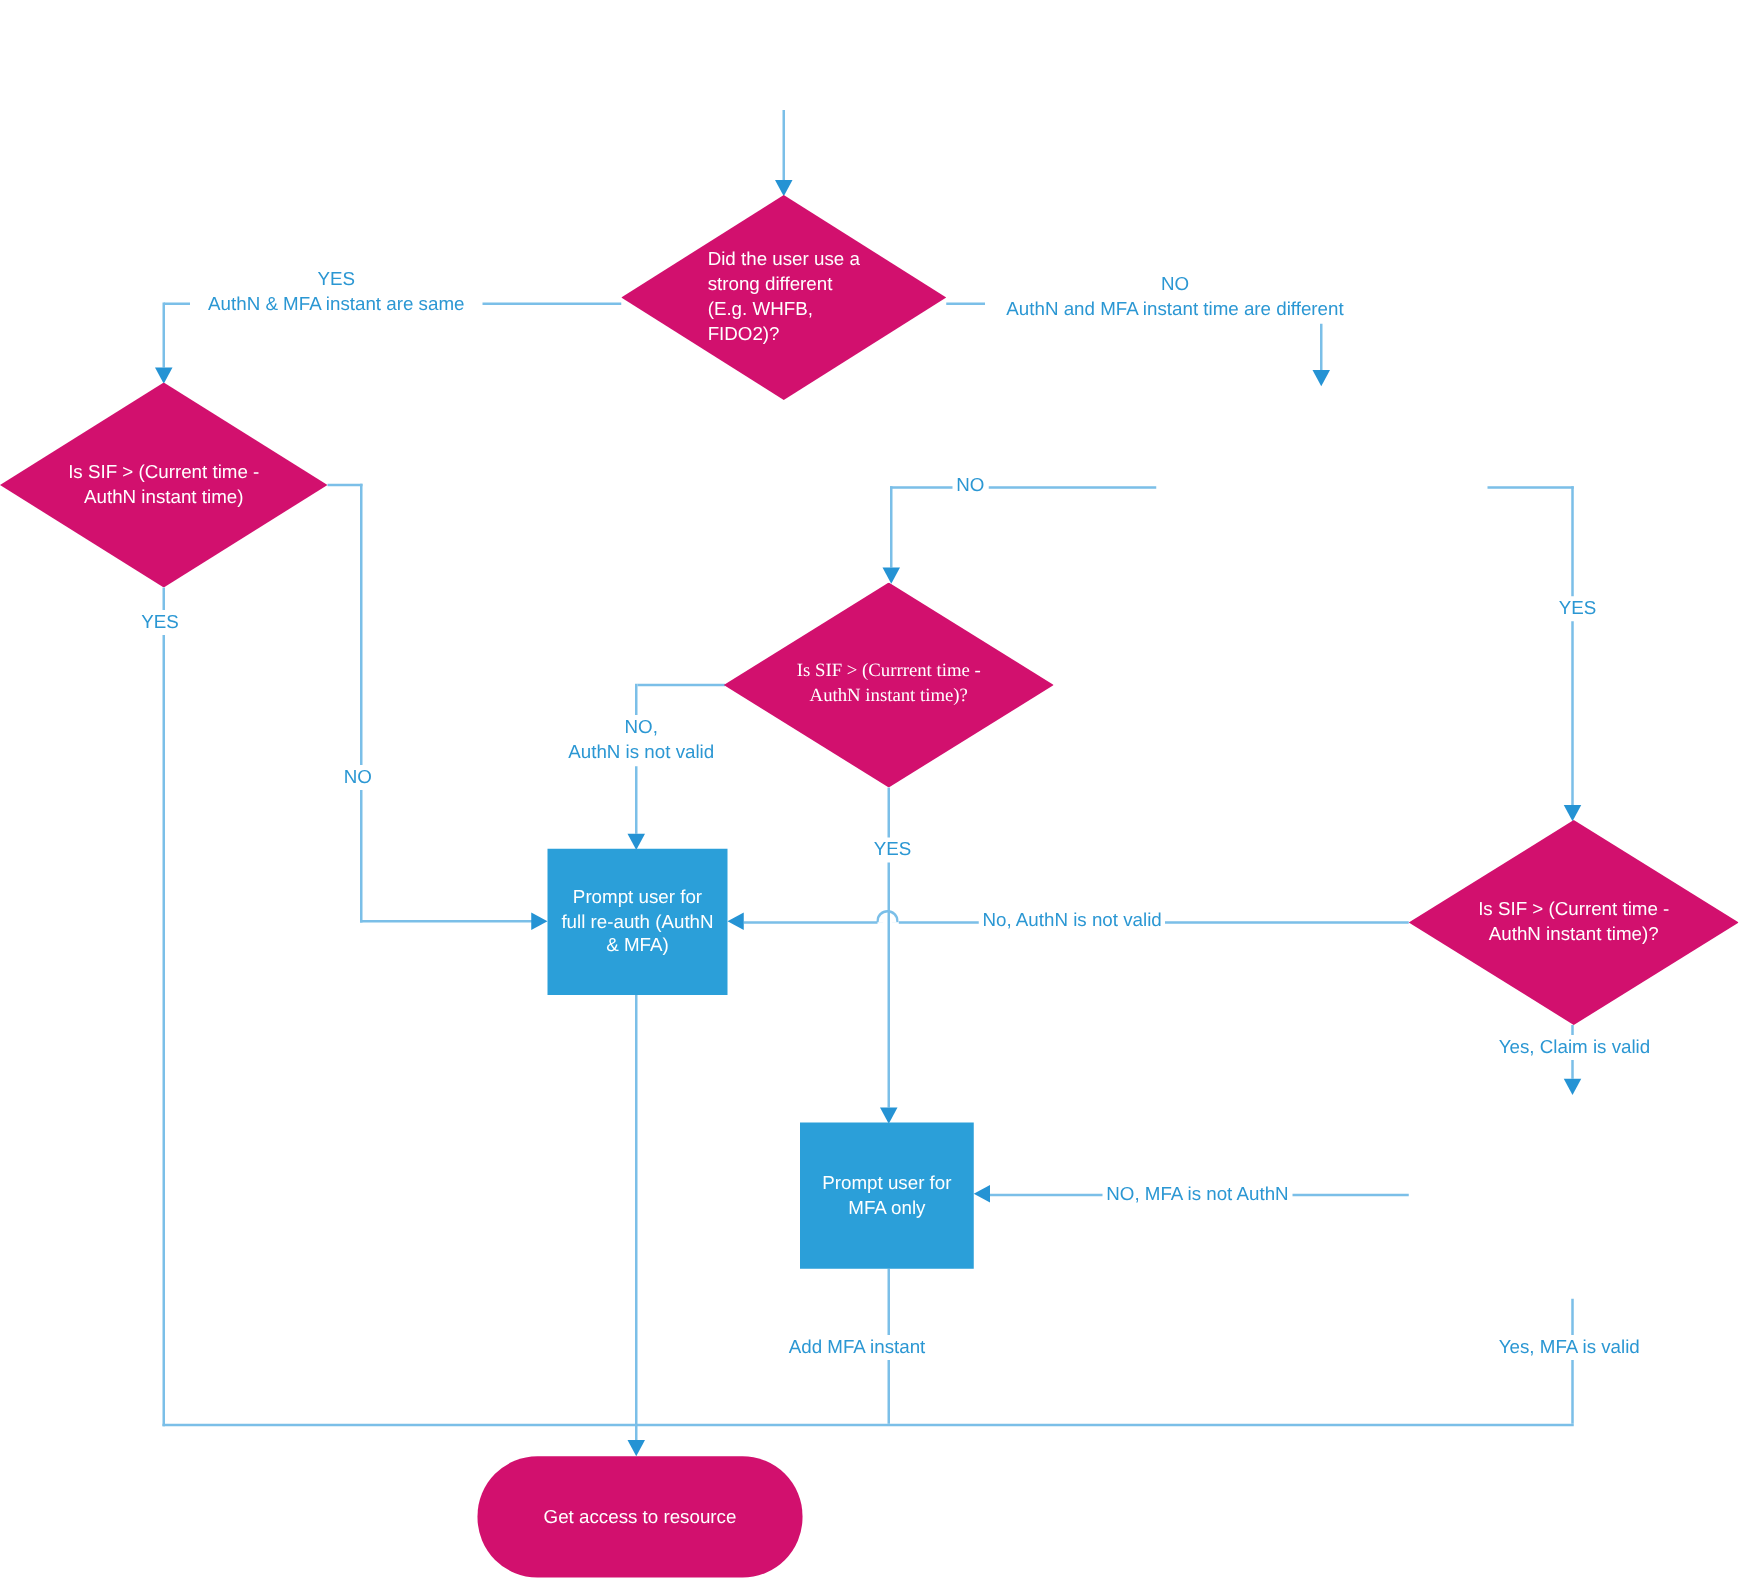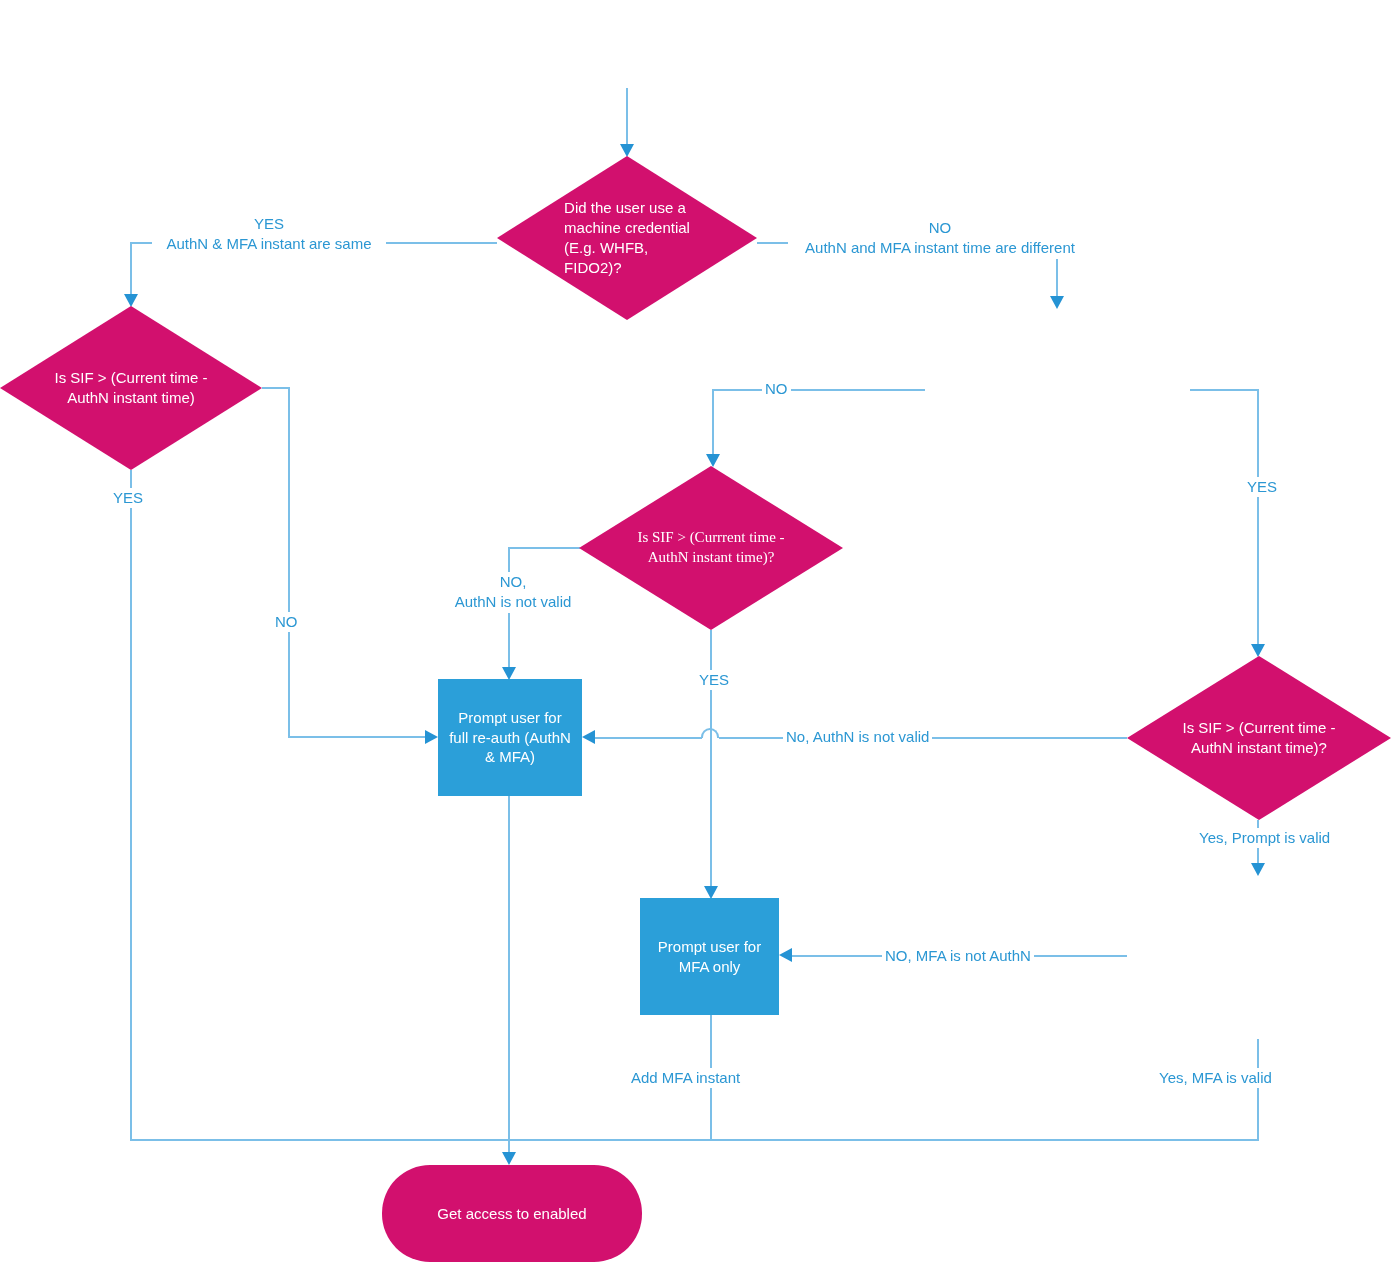--- a/index.html
+++ b/index.html
@@ -95,28 +95,28 @@
   <div class="elabel" style="left:788px;top:218px;width:298px;">NO
 AuthN and MFA instant time are different</div>
   <div class="elabel" style="left:762px;top:379px;">NO</div>
   <div class="elabel" style="left:1244px;top:477px;">YES</div>
   <div class="elabel" style="left:110px;top:488px;">YES</div>
   <div class="elabel" style="left:272px;top:612px;">NO</div>
   <div class="elabel" style="left:442px;top:572px;width:136px;">NO,
 AuthN is not valid</div>
   <div class="elabel" style="left:696px;top:670px;">YES</div>
   <div class="elabel" style="left:783px;top:727px;">No, AuthN is not valid</div>
-  <div class="elabel" style="left:1196px;top:828px;">Yes, Prompt is valid</div>
+  <div class="elabel" style="left:1196px;top:828px;">Yes, Claim is valid</div>
   <div class="elabel" style="left:882px;top:946px;">NO, MFA is not AuthN</div>
-  <div class="elabel" style="left:1156px;top:1068px;">Yes, MFA is valid</div>
+  <div class="elabel" style="left:1196px;top:1068px;">Yes, MFA is valid</div>
   <div class="elabel" style="left:628px;top:1068px;">Add MFA instant</div>
 
 
   <div class="node diamond" style="left:497px;top:156px;width:260px;height:164px;"><div class="left-text">Did the user use a
-machine credential
+strong different
 (E.g. WHFB,
 FIDO2)?</div></div>
 
   <div class="node diamond" style="left:0px;top:306px;width:262px;height:164px;">Is SIF &gt; (Current time -
 AuthN instant time)</div>
 
 
   <div class="node diamond" style="left:579px;top:466px;width:264px;height:164px;font-family:Liberation Serif, serif;">Is SIF &gt; (Currrent time -
 AuthN instant time)?</div>
 
@@ -124,15 +124,15 @@
 full re-auth (AuthN
 &amp; MFA)</div>
 
   <div class="node diamond" style="left:1127px;top:656px;width:264px;height:164px;">Is SIF &gt; (Current time -
 AuthN instant time)?</div>
 
 
   <div class="node rect" style="left:640px;top:898px;width:139px;height:117px;">Prompt user for
 MFA only</div>
 
-  <div class="node stadium" style="left:382px;top:1165px;width:260px;height:97px;">Get access to enabled</div>
+  <div class="node stadium" style="left:382px;top:1165px;width:260px;height:97px;">Get access to resource</div>
 
 </div>
 
 </body></html>

